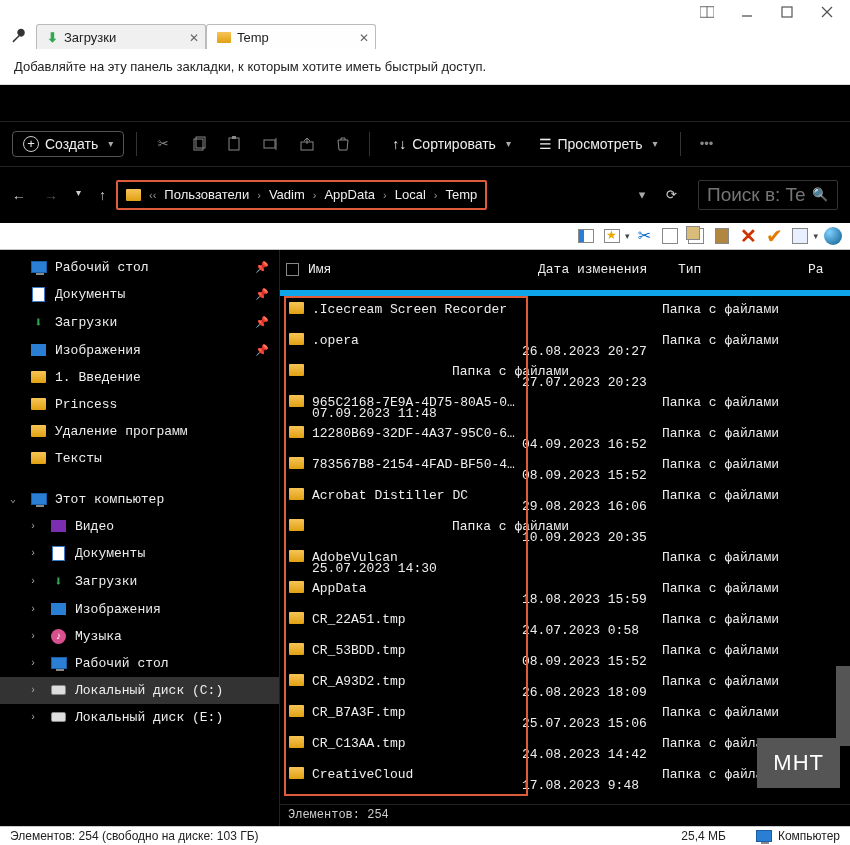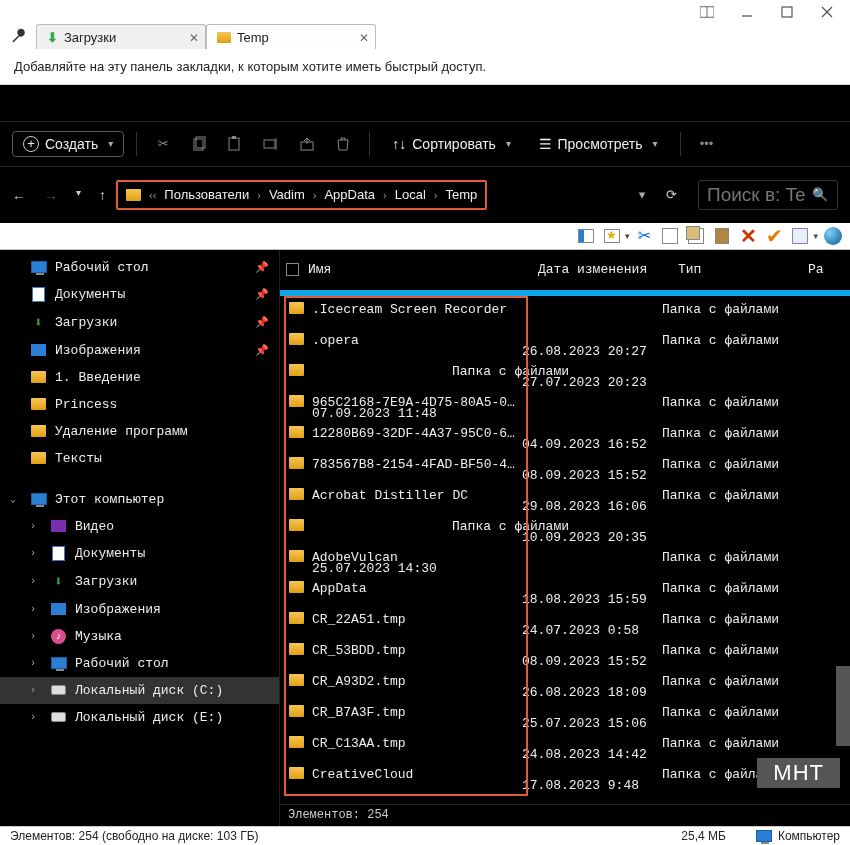--- a/index.html
+++ b/index.html
@@ -76,21 +76,21 @@
   .fr-icon { width:26px; padding-left:3px;}
   .fr-name { width:210px; overflow:hidden; white-space:nowrap; text-overflow:ellipsis; padding-right:4px;}
   .fr-date { width:140px;margin-top:42px;}
   .fr-type { width:130px;}
   .statusbar { height:22px; background:#000; color:#ccc; display:flex; align-items:center; padding:0 8px; font-size:12px; border-top:1px solid #222;}
   
   .bottom-status { background:#fff; height:22px; display:flex; align-items:center; padding:0 10px; font-size:12px; color:#222; border-top:1px solid #ccc;}
   .bottom-status .spacer { flex:1;}
   .bottom-status .sz { margin-right:30px;}
   .bottom-status .comp { display:flex; align-items:center; gap:6px;}
-  .float-badge { position:absolute; right:10px; bottom:38px; background:#555; color:#fff; font-size:22px; padding:2px 16px; font-weight:500; letter-spacing:1px;}
+  .float-badge { position:absolute; right:10px; bottom:38px; background:#555; color:#fff; font-size:22px; padding:12px 16px; font-weight:500; letter-spacing:1px;}
   
   .mon-icon { display:inline-block; width:16px; height:12px; background:#2a7fd4; border:1px solid #1a5fa4; position:relative;}
   .mon-icon::after{content:""; position:absolute; bottom:-3px; left:4px; width:8px; height:2px; background:#888;}
   
   .panel-icon { display:inline-block; width:16px; height:14px; background:#fff; border:1px solid #888; position:relative;}
   .panel-icon::before{content:"";position:absolute;left:0;top:0;bottom:0;width:5px;background:#2a7fd4;}
   .star-icon { display:inline-block; width:16px; height:14px; background:#fff; border:1px solid #888; position:relative;}
   .star-icon::before{content:"★";position:absolute;left:1px;top:-2px;color:#e8a800;font-size:12px;}
   .copy-icn, .paste-icn { display:inline-block; width:16px; height:16px; border:1px solid #888; background:#fff; position:relative;}
   .paste-icn::before{content:"";position:absolute;left:-3px;top:-3px;width:12px;height:12px;border:1px solid #888;background:#d9bb7a;}

